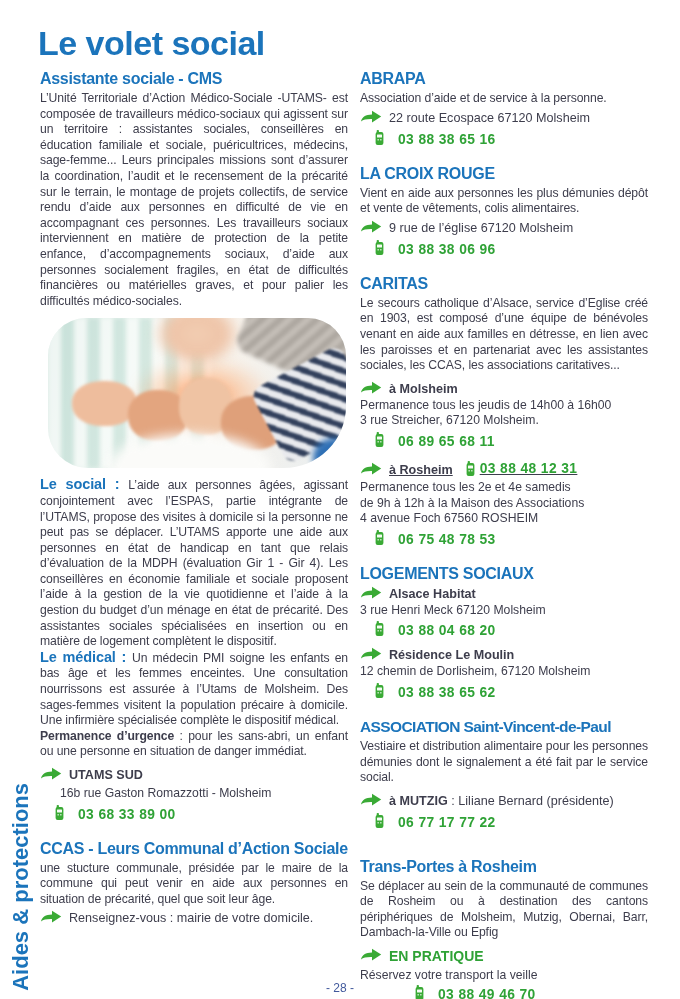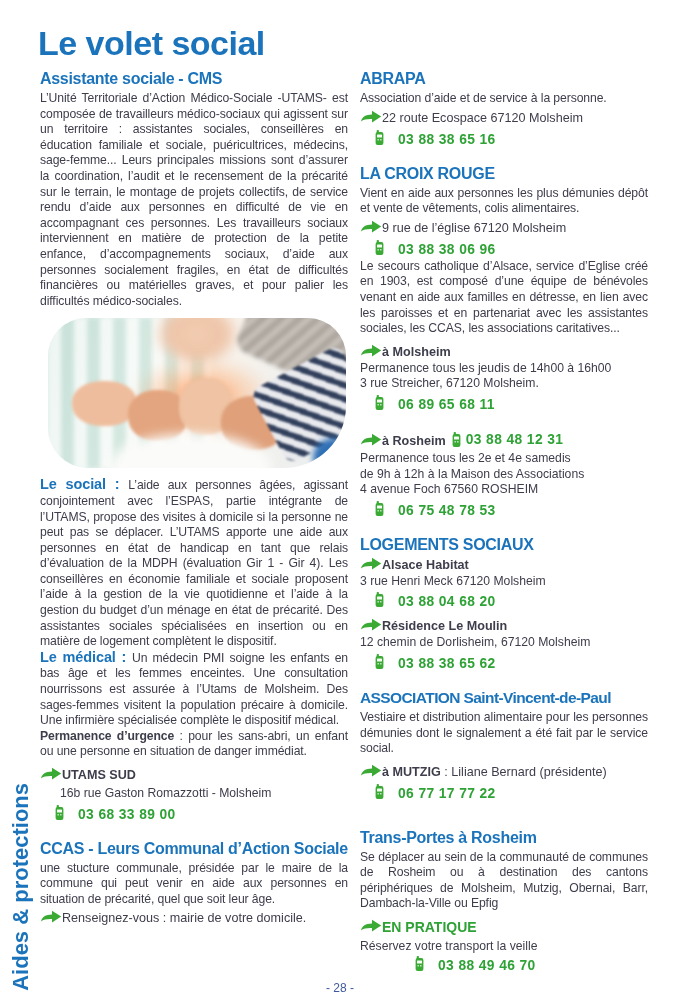--- a/index.html
+++ b/index.html
@@ -22,21 +22,21 @@
   .h2-tight{letter-spacing:-0.6px;font-size:15.5px;}
   p.body{
     font-size:12.2px;line-height:15.6px;text-align:justify;margin:0;
     letter-spacing:-0.1px;
   }
   .lead{color:#1b74bb;font-weight:bold;font-size:14.5px;}
   .boldlead{font-weight:bold;}
   .sec{margin-top:16px;}
   .sec-lg{margin-top:26px;}
   .arrow-line{
-    display:flex;align-items:center;margin-top:7px;
+    display:flex;align-items:center;gap:7px;margin-top:7px;
     font-size:12.6px;line-height:15px;
   }
   .al-bold{font-weight:bold;}
   .arrow-ic{flex:0 0 auto;width:22px;height:13px;display:inline-block;}
   .addr{margin-left:20px;font-size:12.2px;line-height:15.6px;margin-top:2px;}
   .phone-line{
     display:flex;align-items:center;gap:14px;margin-left:15px;margin-top:3px;
   }
   .phone-ic{flex:0 0 auto;width:9px;height:15px;display:inline-block;}
   .pnum{color:#2fa236;font-weight:bold;font-size:13.8px;letter-spacing:0.4px;}
@@ -195,20 +195,21 @@
     <rect x="1.7" y="0" width="2.2" height="3" rx="0.8" fill="#3aaa35"></rect>
     <rect x="0.6" y="2" width="7.8" height="13" rx="2" fill="#3aaa35"></rect>
     <rect x="2" y="4.4" width="5" height="3.2" rx="0.5" fill="#ffffff" opacity="0.95"></rect>
     <rect x="2.4" y="9.2" width="1.6" height="1.2" fill="#ffffff" opacity="0.8"></rect>
     <rect x="5" y="9.2" width="1.6" height="1.2" fill="#ffffff" opacity="0.8"></rect>
   </svg>
 </span>
         <span class="pnum">03 88 38 06 96</span>
       </div>
 
+      <h2 class="sec">CARITAS</h2>
       <p class="body">Le secours catholique d’Alsace, service d’Eglise créé en 1903, est composé d’une équipe de bénévoles venant en aide aux familles en détresse, en lien avec les paroisses et en partenariat avec les assistantes sociales, les CCAS, les associations caritatives...</p>
       <div class="arrow-line">
         <span class="icon-slot">
   <svg class="arrow-ic" viewBox="0 0 22 13" xmlns="http://www.w3.org/2000/svg">
     <path d="M1 11.4 C2.2 6.6 5.4 4.6 12 4.4 L12 0.8 L21.2 6.6 L12 12.4 L12 8.9 C6.6 8.8 3.4 9.4 1 11.4 Z" fill="#3aaa35"></path>
   </svg>
 </span>
         <span class="al-bold">à Molsheim</span>
       </div>
       <div class="body" style="font-size:12.2px;line-height:15.6px;">Permanence tous les jeudis de 14h00 à 16h00</div>
@@ -218,21 +219,21 @@
   <svg class="phone-ic" viewBox="0 0 9 15" xmlns="http://www.w3.org/2000/svg">
     <rect x="1.7" y="0" width="2.2" height="3" rx="0.8" fill="#3aaa35"></rect>
     <rect x="0.6" y="2" width="7.8" height="13" rx="2" fill="#3aaa35"></rect>
     <rect x="2" y="4.4" width="5" height="3.2" rx="0.5" fill="#ffffff" opacity="0.95"></rect>
     <rect x="2.4" y="9.2" width="1.6" height="1.2" fill="#ffffff" opacity="0.8"></rect>
     <rect x="5" y="9.2" width="1.6" height="1.2" fill="#ffffff" opacity="0.8"></rect>
   </svg>
 </span>
         <span class="pnum">06 89 65 68 11</span>
       </div>
-      <div class="arrow-line" style="margin-top:18px;">
+      <div class="arrow-line" style="margin-top:10px;text-decoration:underline;">
         <span class="icon-slot">
   <svg class="arrow-ic" viewBox="0 0 22 13" xmlns="http://www.w3.org/2000/svg">
     <path d="M1 11.4 C2.2 6.6 5.4 4.6 12 4.4 L12 0.8 L21.2 6.6 L12 12.4 L12 8.9 C6.6 8.8 3.4 9.4 1 11.4 Z" fill="#3aaa35"></path>
   </svg>
 </span>
         <span class="al-bold">à Rosheim</span>
         <span class="pnum-inline">
           <span class="icon-slot">
   <svg class="phone-ic" viewBox="0 0 9 15" xmlns="http://www.w3.org/2000/svg">
     <rect x="1.7" y="0" width="2.2" height="3" rx="0.8" fill="#3aaa35"></rect>

